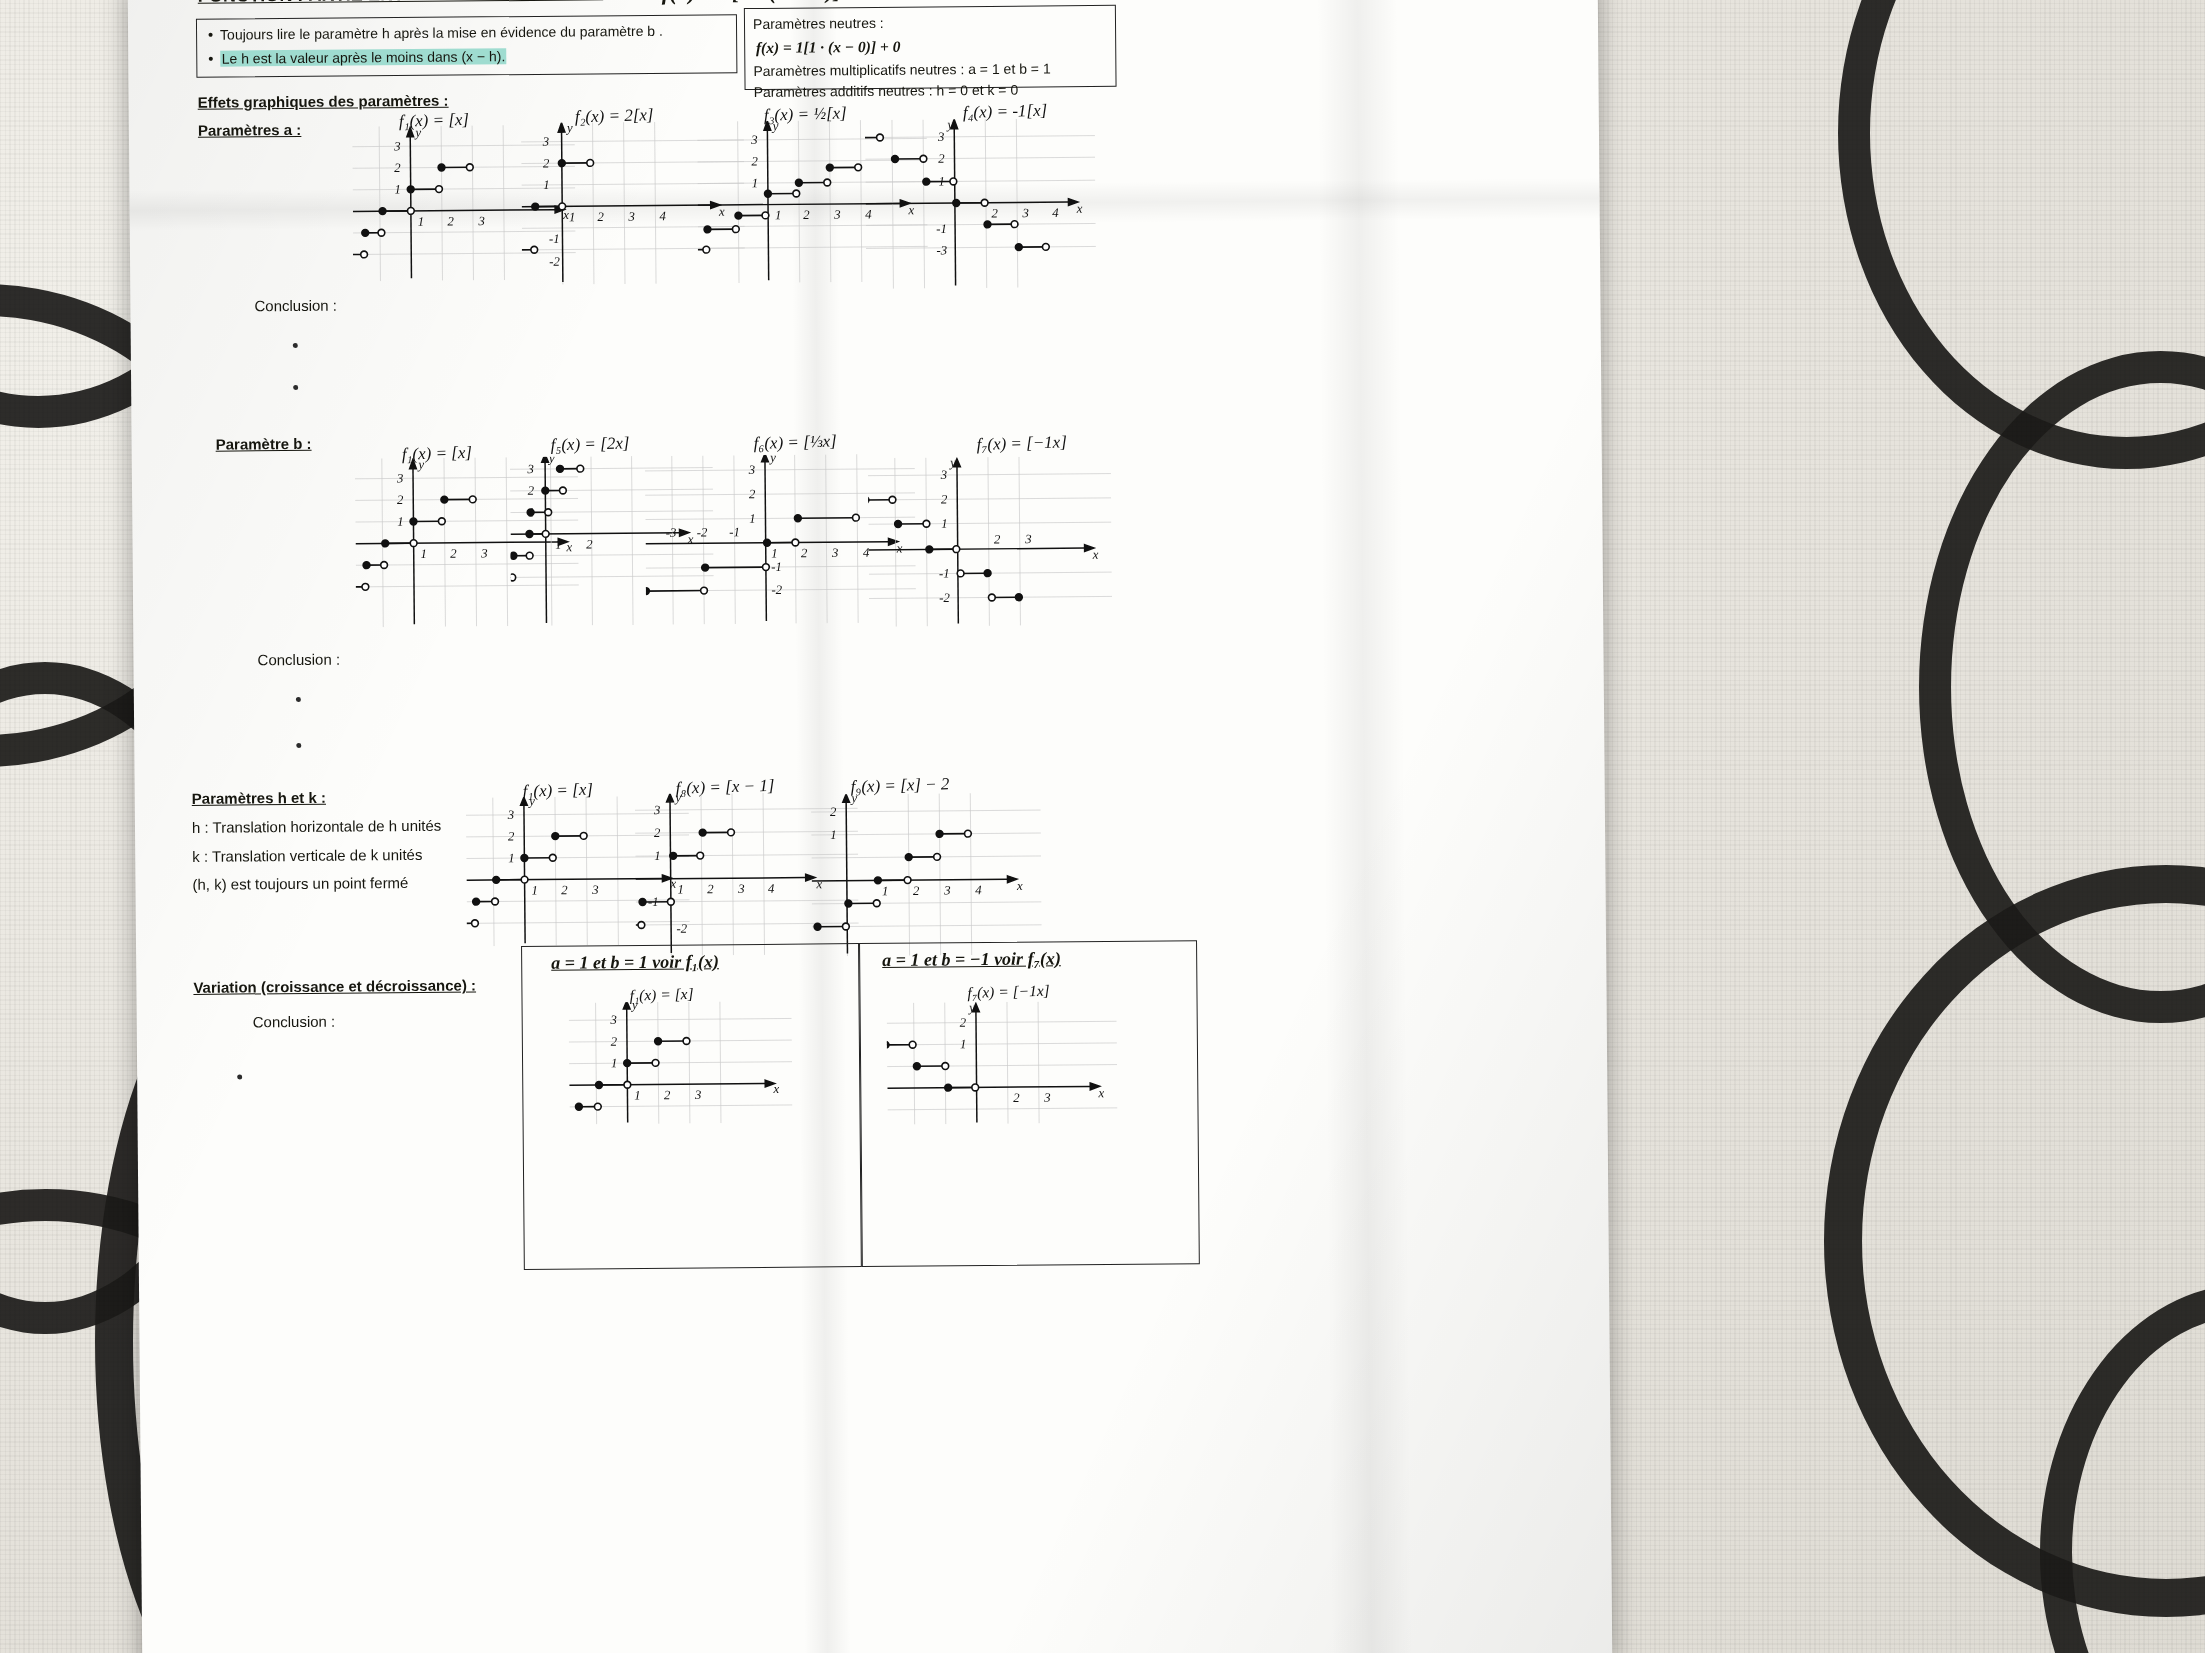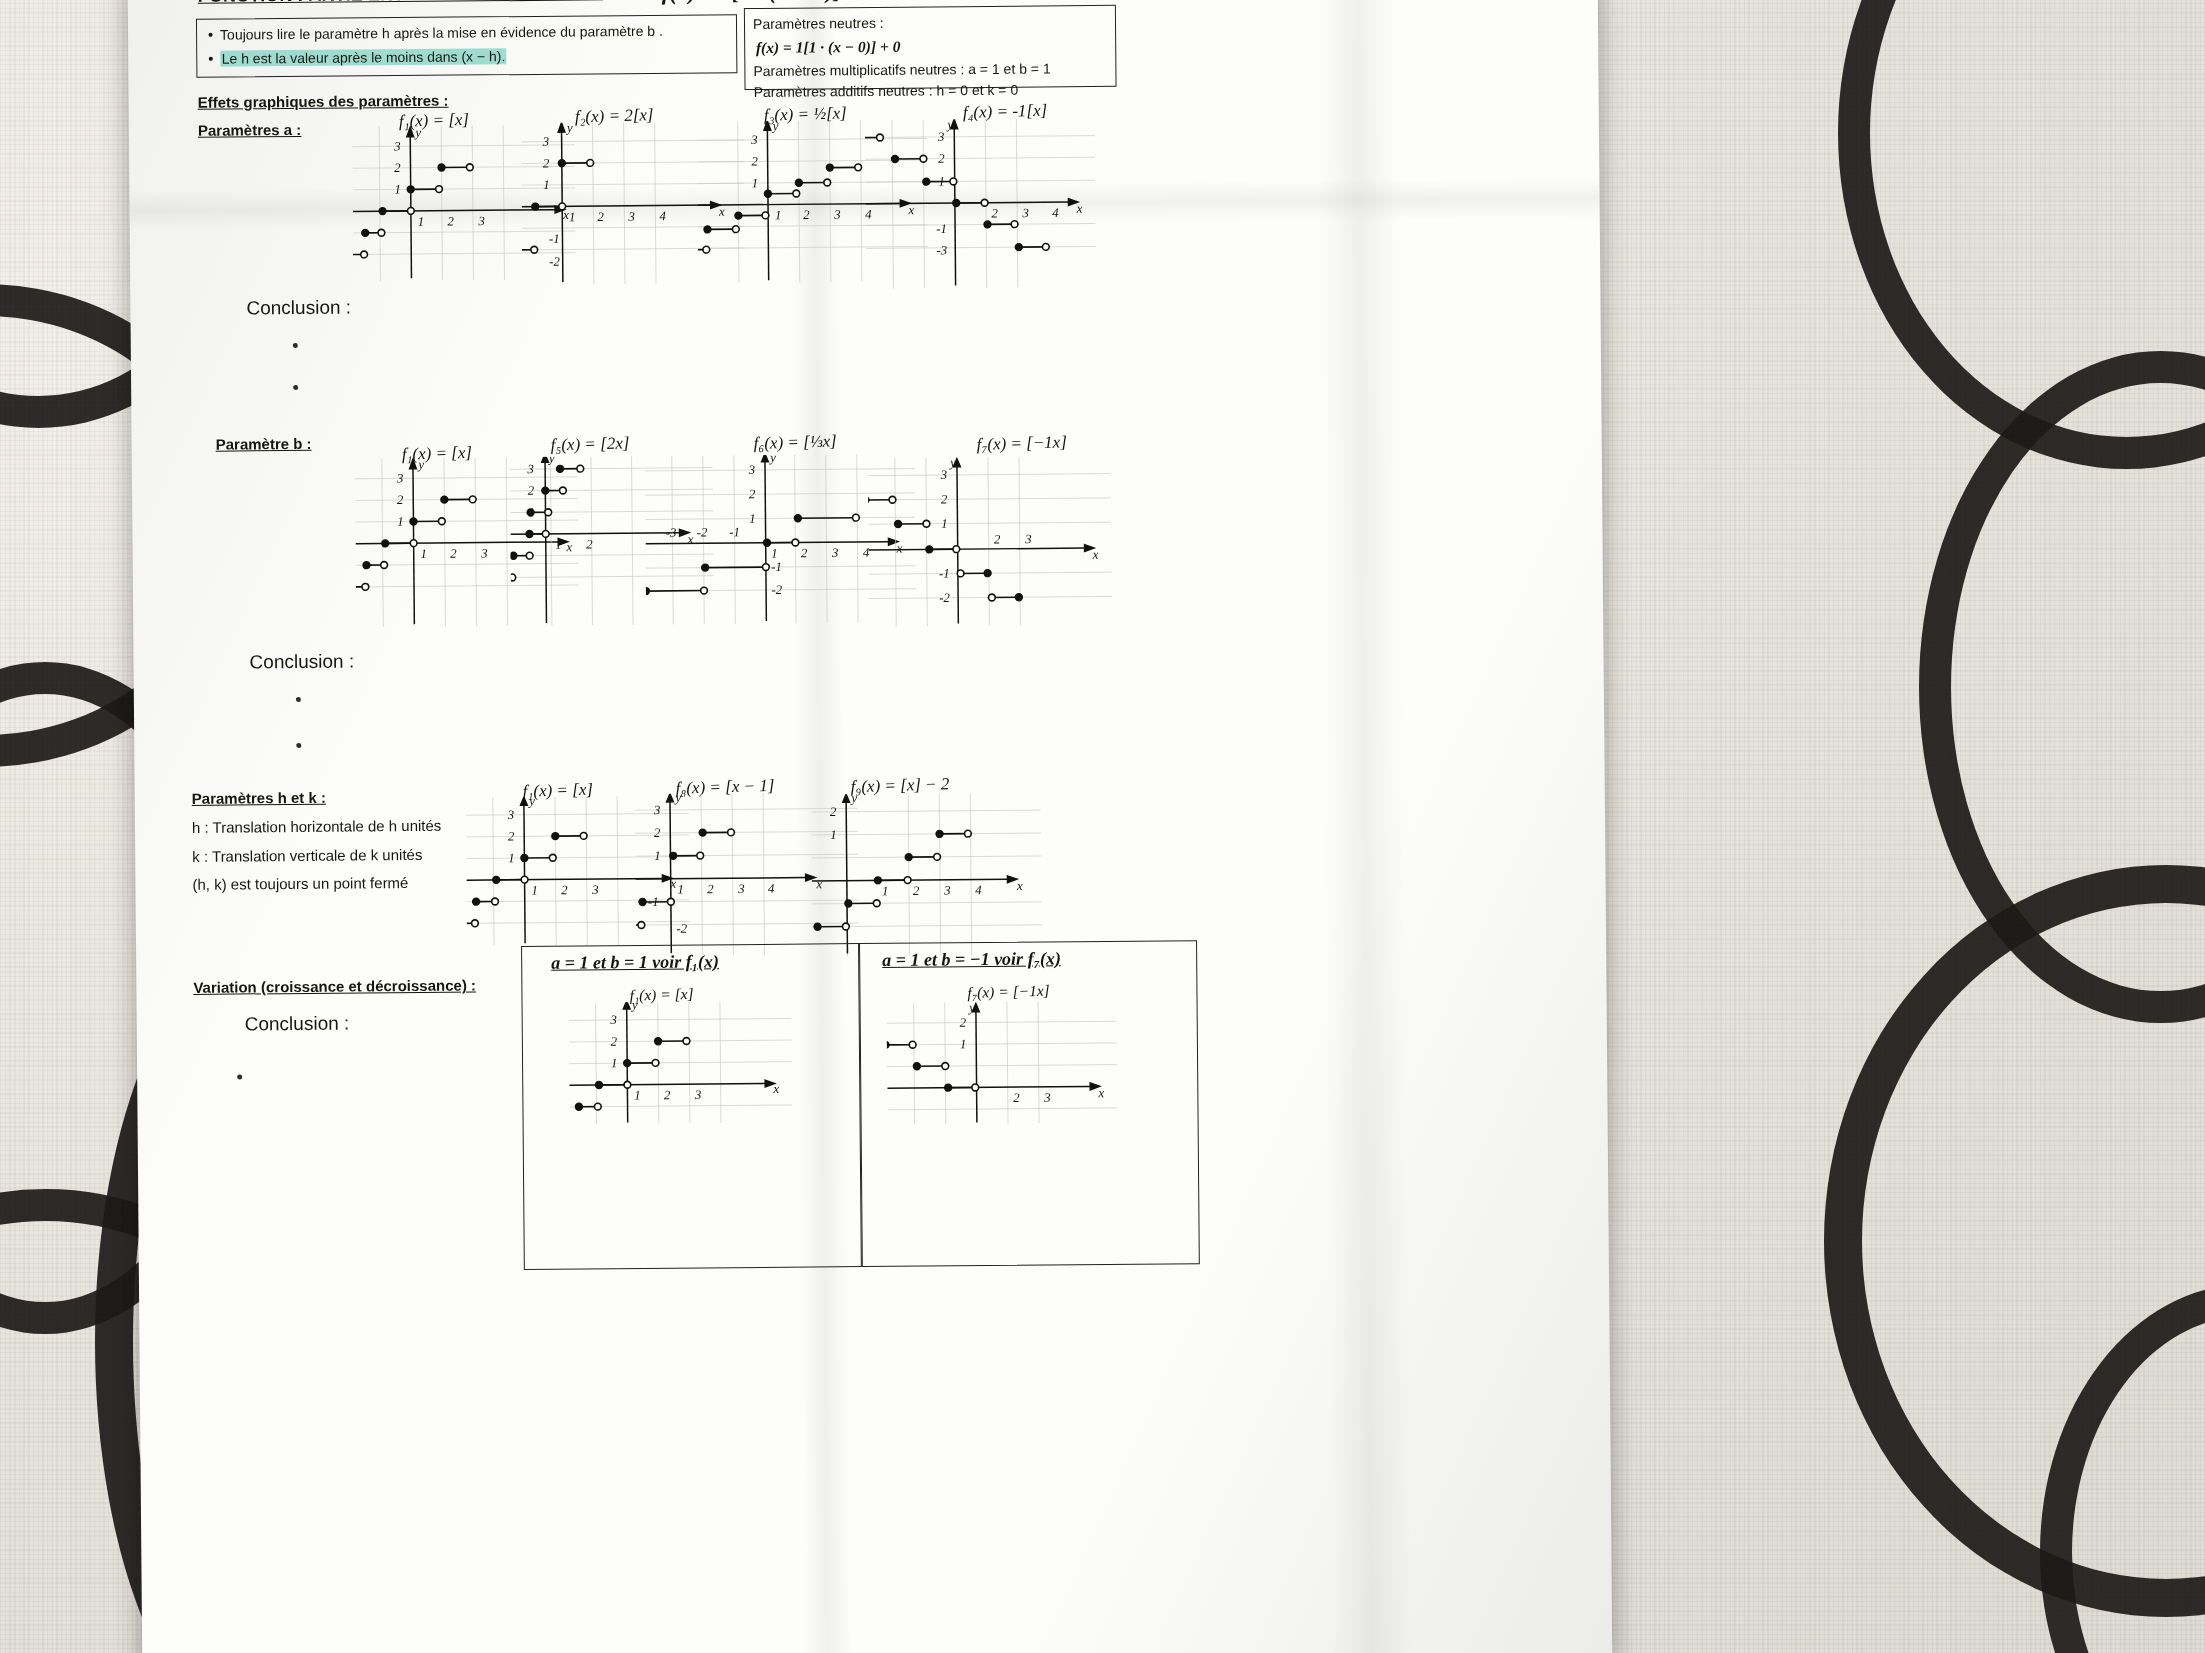--- a/index.html
+++ b/index.html
@@ -73,21 +73,21 @@
   .hl{background:#9fdcd0;padding:0 1.4px;}
 
   .neutral-box{
     position:absolute;left:616px;top:26px;width:372px;height:82px;
     border:1.4px solid #222;box-sizing:border-box;
     padding:4.7px 6.8px 0 8px;font-size:14px;line-height:1.5;
   }
 
   .lbl{position:absolute;font-size:15px;font-weight:bold;}
   .txtline{position:absolute;font-size:15px;}
-  .concl{position:absolute;font-size:19px;}
+  .concl{position:absolute;font-size:15px;margin-left:8px;}
   .dot{position:absolute;width:5.4px;height:5.4px;border-radius:50%;background:#2c2c2c;}
 
   
   .graph{position:absolute;}
   .graph svg{display:block;}
   .fx{
     position:absolute;
     font-family:"Liberation Serif", serif;
     font-style:italic;font-size:17px;color:#111;white-space:nowrap;
     transform:rotate(-1.2deg);

